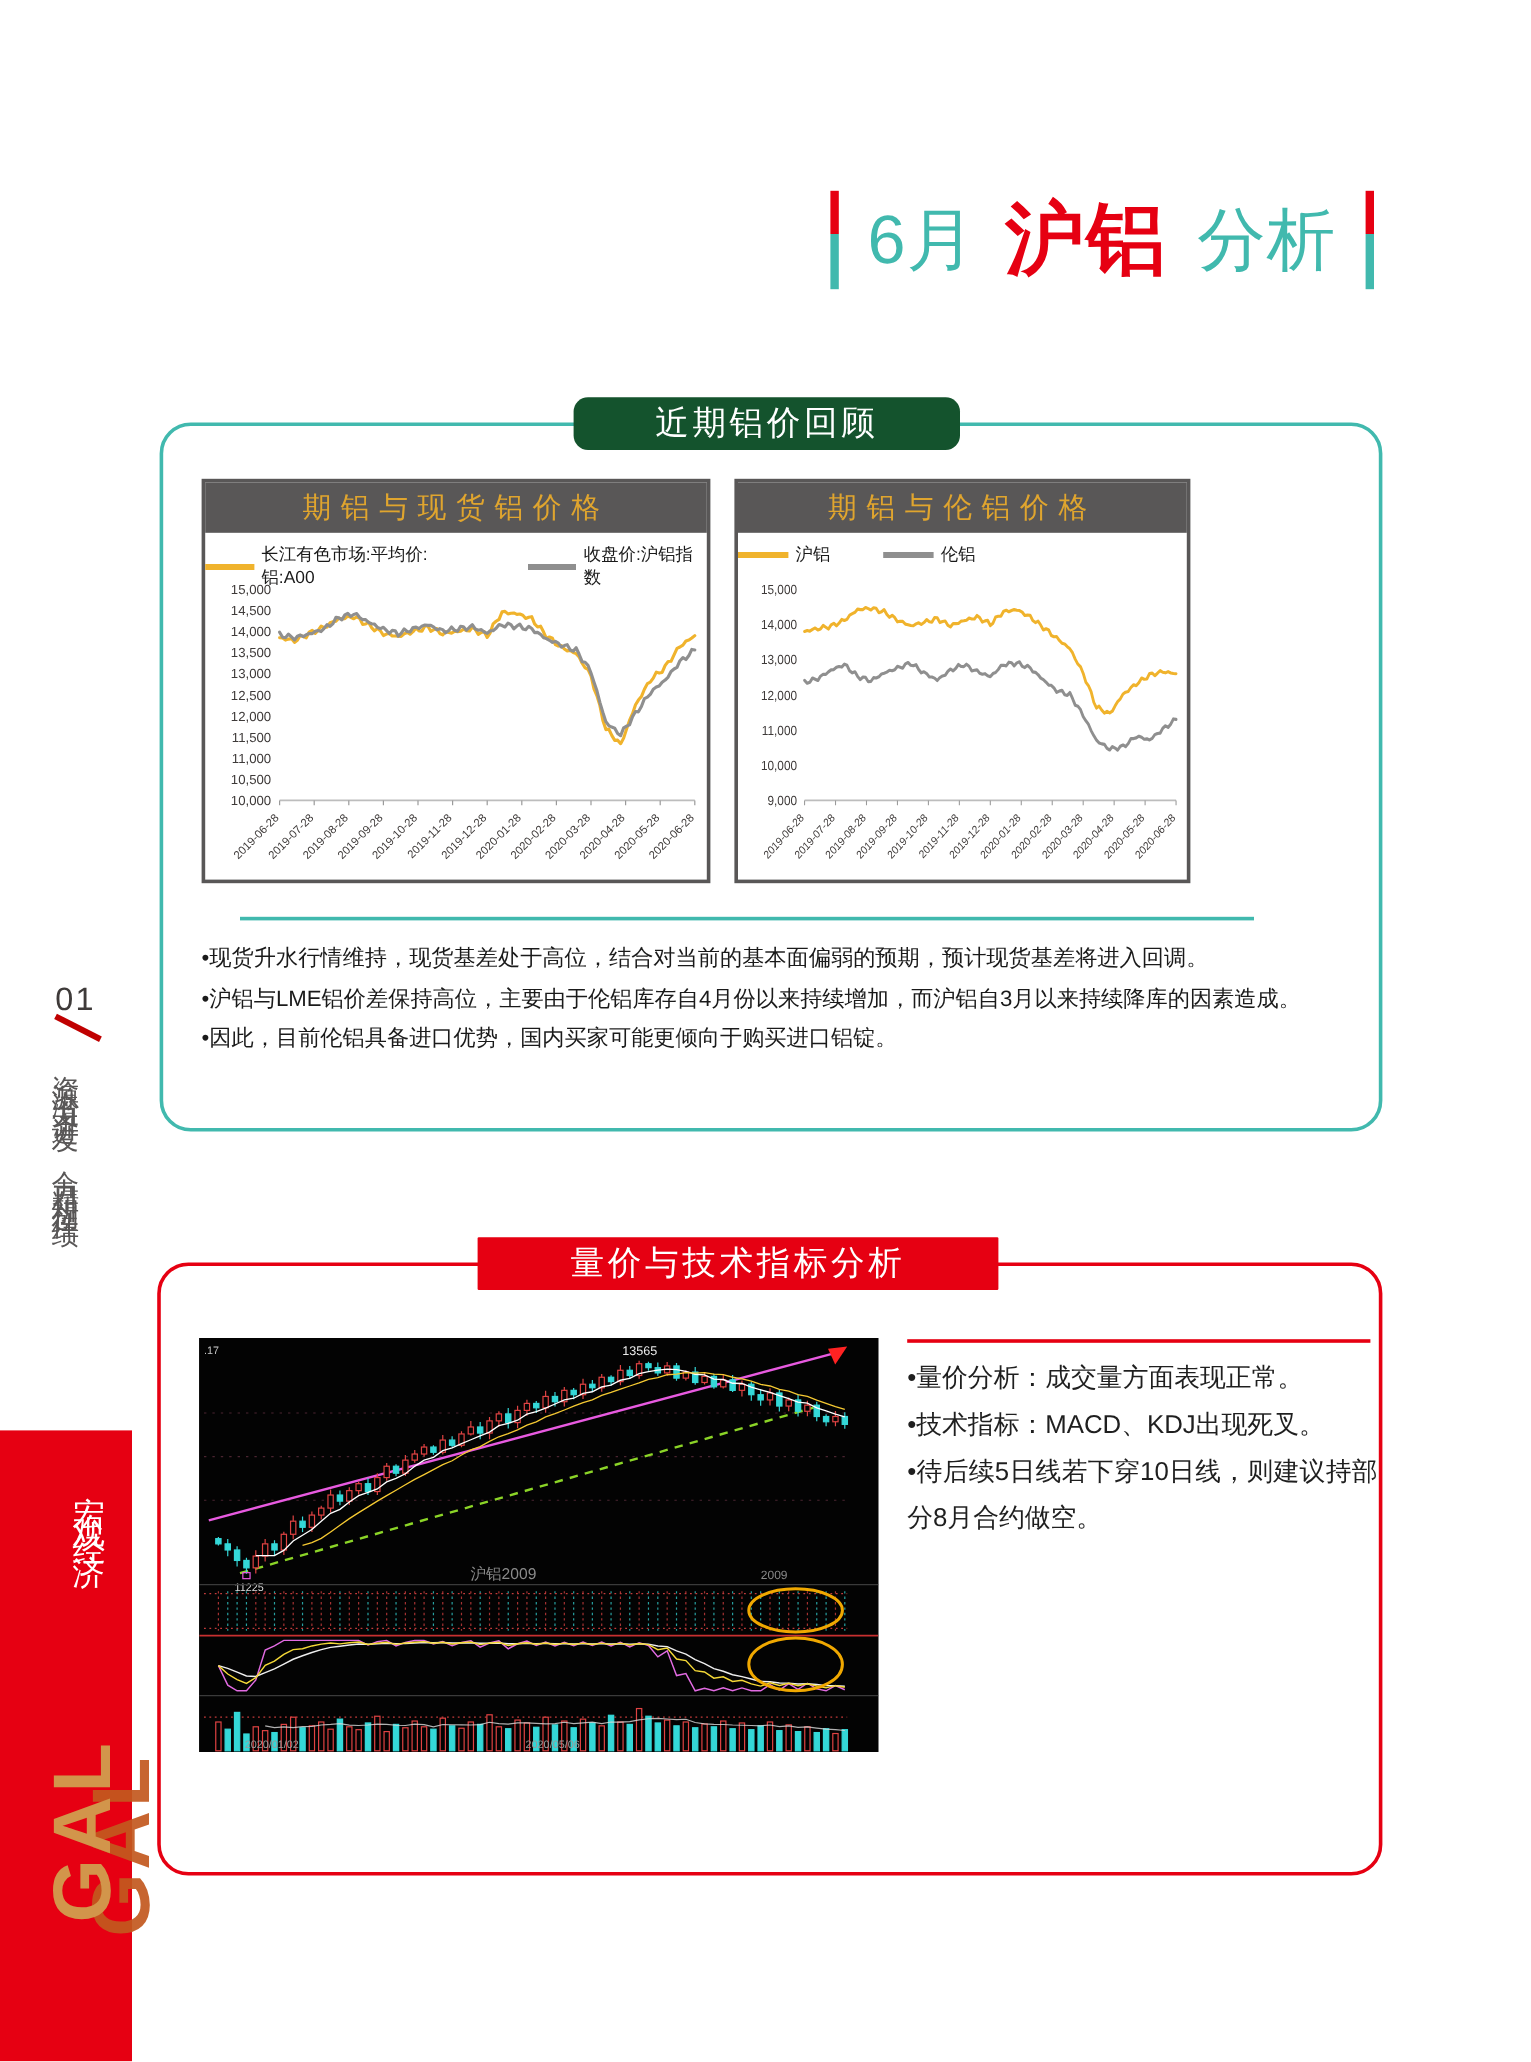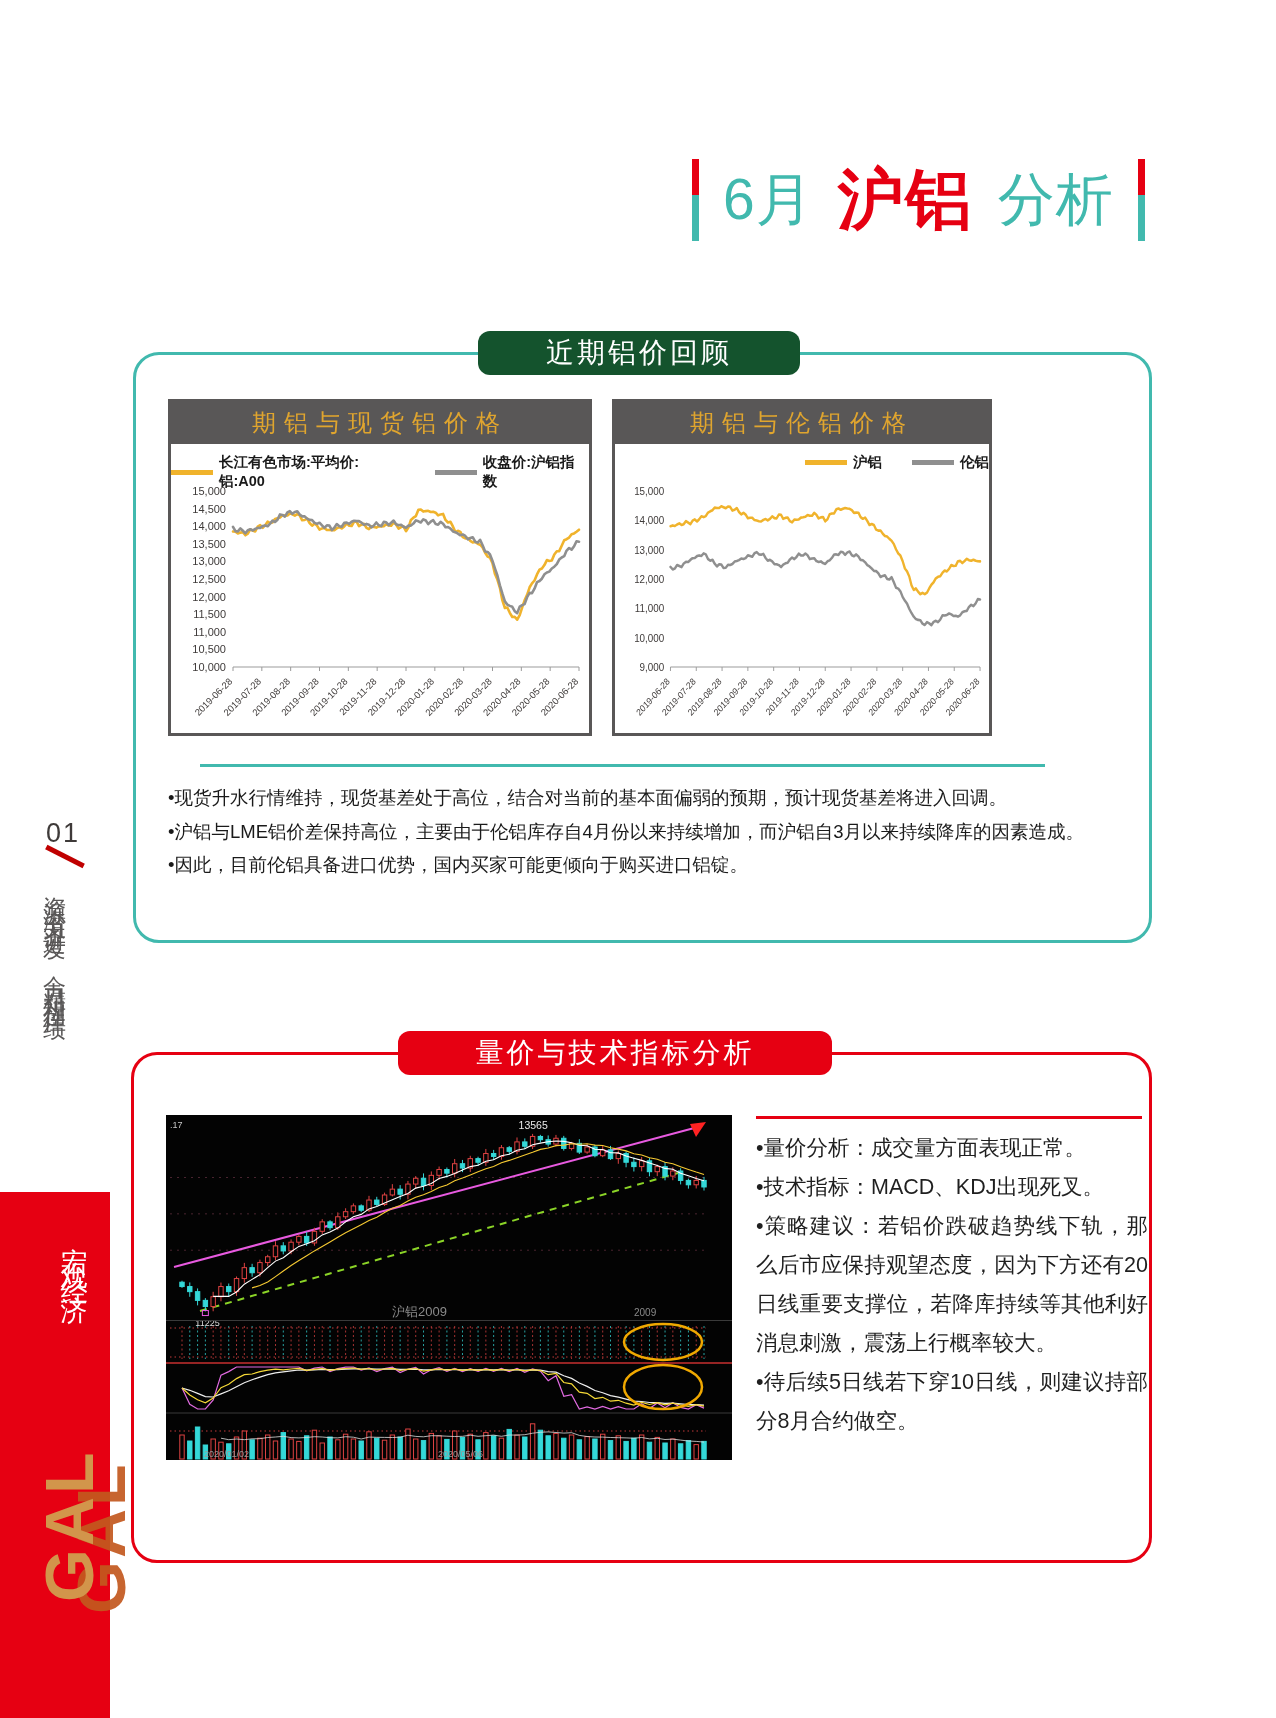--- a/index.html
+++ b/index.html
@@ -24,33 +24,33 @@
   .category{left:56px;top:1226px;writing-mode:vertical-rl;color:#fff;font-size:27px;letter-spacing:16px}
   .gal{position:absolute;font-size:68px;font-weight:bold;transform:rotate(-90deg);transform-origin:left top;letter-spacing:3px}
   .gal-front{left:30px;top:1602px;color:#D2954B}
   .gal-back{left:62px;top:1614px;color:#C3591F;opacity:.92}
 
   
   .sec1-box{left:133px;top:352px;width:1019px;height:591px;border:3px solid #41B9AE;border-radius:26px}
   .sec1-pill{left:478px;top:331px;width:322px;height:44px;background:#14532d;border-radius:12px;
              display:flex;align-items:center;justify-content:center;color:#fff;font-size:28px;letter-spacing:3px}
   .sec2-box{left:131px;top:1052px;width:1021px;height:511px;border:3px solid #E60012;border-radius:26px}
-  .sec2-pill{left:398px;top:1031px;width:434px;height:44px;background:#E60012;border-radius:12px;
+  .sec2-pill{left:398px;top:1031px;width:434px;height:44px;background:#E60012;border-radius:1px;
              display:flex;align-items:center;justify-content:center;color:#fff;font-size:28px;letter-spacing:3px}
 
   
   .panel{position:absolute;border:3px solid #595757;background:#fff}
   .panel-l{left:168px;top:399px;width:424px;height:337px}
   .panel-r{left:612px;top:399px;width:380px;height:337px}
   .phead{height:42px;background:#595757;display:flex;align-items:center;justify-content:center;
          color:#E0A52E;font-size:24px;font-weight:normal;letter-spacing:8px;
          font-family:"Liberation Serif","DejaVu Serif",serif}
   .pbody{position:relative;height:286px}
-  .legend{position:absolute;top:9px;left:0;right:0;display:flex;justify-content:flex-end;align-items:center;
-          gap:30px;font-size:14.5px;font-weight:bold;color:#1a1a1a}
+  .legend{position:absolute;top:9px;left:0;right:0;display:flex;justify-content:flex-start;align-items:center;
+          gap:44px;font-size:14.5px;font-weight:normal;color:#1a1a1a}
   .litem{display:flex;align-items:center}
   .lswatch{display:inline-block;width:42px;height:5px;margin-right:6px}
   svg.plot{position:absolute;left:0;top:33px;width:100%;height:250px}
   svg text{font-family:"Liberation Sans","DejaVu Sans",sans-serif}
 
   .sec1-divider{left:200px;top:764px;width:845px;height:2.5px;background:#41B9AE}
   .bullets1{left:168px;top:781px;width:902px}
   .bullets1 p{font-size:18.5px;line-height:33.5px;color:#1a1a1a;white-space:nowrap}
 
   
@@ -513,17 +513,16 @@
       <text x="38" y="342" font-size="9" fill="#999999">2020/01/02</text>
       <text x="272" y="342" font-size="9" fill="#999999">2020/05/06</text>
       <ellipse cx="497" cy="227" rx="39" ry="18" fill="none" stroke="#F0A800" stroke-width="2.5"></ellipse>
       <ellipse cx="497" cy="272" rx="39" ry="22" fill="none" stroke="#F0A800" stroke-width="2.5"></ellipse>
     </svg>
 
   <div class="abs sec2-divider"></div>
   <div class="abs bullets2">
     <p>•量价分析：成交量方面表现正常。</p>
     <p>•技术指标：MACD、KDJ出现死叉。</p>
-    <p>•策略建议：若铝价跌破趋势线下轨，那么后市应保持观望态度，因为下方还有20日线重要支撑位，若降库持续等其他利好消息刺激，震荡上行概率较大。</p>
     <p>•待后续5日线若下穿10日线，则建议持部分8月合约做空。</p>
   </div>
 
 </div>
 
 </body></html>

